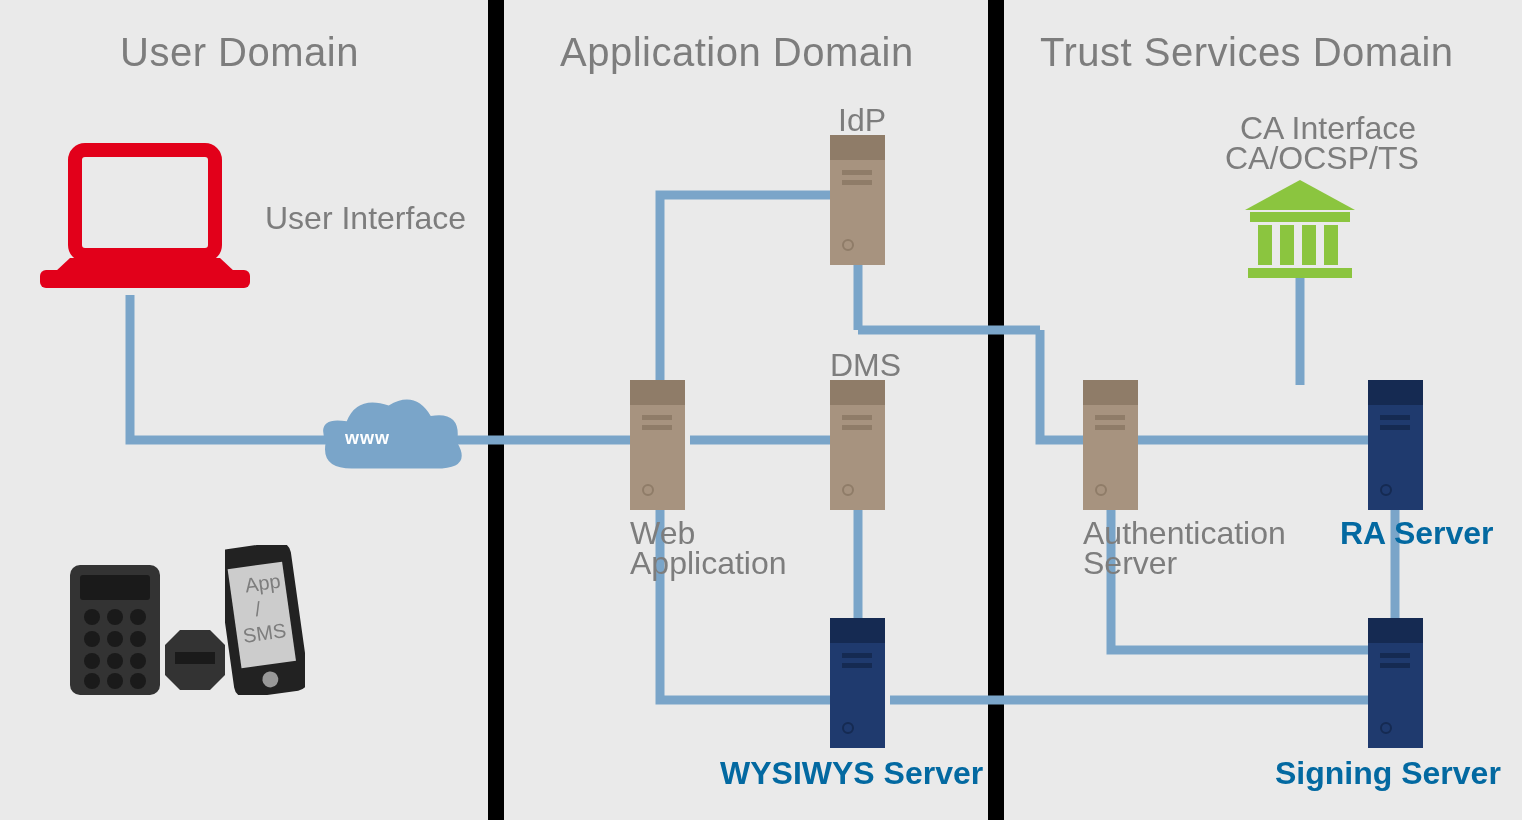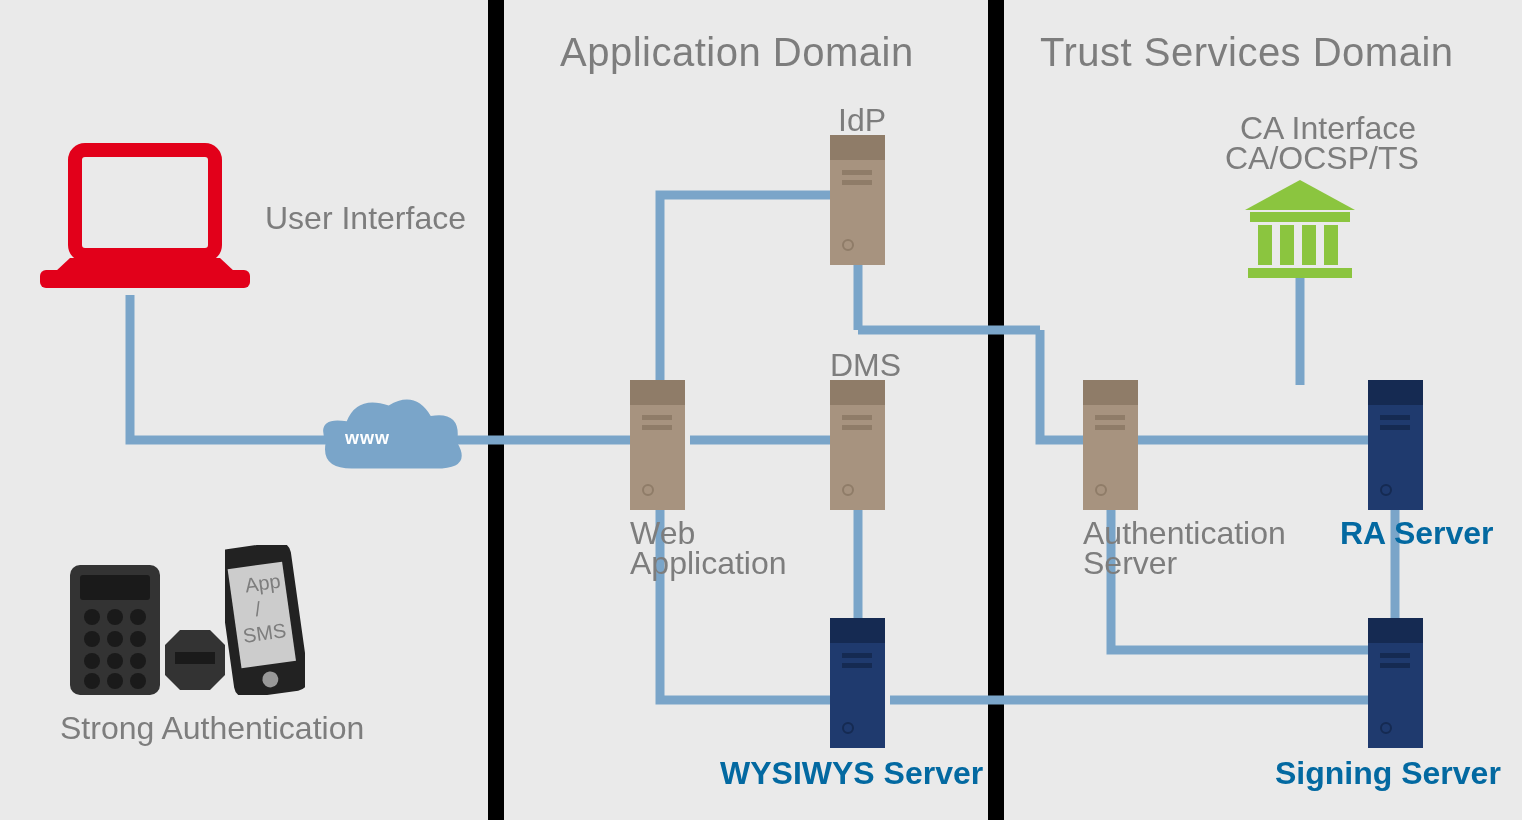--- a/index.html
+++ b/index.html
@@ -41,20 +41,21 @@
   svg { position: absolute; }
 </style>
 </head>
 <body>
 
 <div class="canvas">
 
   <div class="divider" style="left:488px"></div>
   <div class="divider" style="left:988px"></div>
 
+  <div class="section-title" style="left:120px">User Domain</div>
   <div class="section-title" style="left:1040px">Trust Services Domain</div>
   <div class="section-title" style="left:560px">Application Domain</div>
 
   <svg width="1522" height="820" style="left:0;top:0;pointer-events:none">
 
     <path d="M 130 295 V 440 H 330" stroke="#7aa5c9" stroke-width="9" fill="none"></path>
 
     <path d="M 440 440 H 655" stroke="#7aa5c9" stroke-width="9" fill="none"></path>
 
     <path d="M 660 385 V 195 H 830" stroke="#7aa5c9" stroke-width="9" fill="none"></path>
@@ -117,21 +118,20 @@
 
   <svg width="80" height="150" style="left:225px;top:545px">
     <rect x="0" y="0" width="75" height="150" rx="12" fill="#222" transform="rotate(-8 37 75)"></rect>
     <rect x="10" y="20" width="55" height="100" fill="#ccc" transform="rotate(-8 37 75)"></rect>
     <circle cx="37" cy="135" r="8" fill="#999" transform="rotate(-8 37 75)"></circle>
   </svg>
   <div class="label" style="left:245px;top:572px;font-size:20px;transform:rotate(-8deg)">App</div>
   <div class="label" style="left:255px;top:598px;font-size:20px;transform:rotate(-8deg)">/</div>
   <div class="label" style="left:243px;top:622px;font-size:20px;transform:rotate(-8deg)">SMS</div>
 
-  <div class="label" style="left:60px;top:710px">Strong Authentication</div>
 
   <svg width="55" height="130" style="left:630px;top:380px">
     <rect x="0" y="0" width="55" height="130" fill="#a7937f"></rect>
     <rect x="0" y="0" width="55" height="25" fill="#8f7c68"></rect>
     <rect x="12" y="35" width="30" height="5" fill="#8f7c68"></rect>
     <rect x="12" y="45" width="30" height="5" fill="#8f7c68"></rect>
     <circle cx="18" cy="110" r="5" fill="none" stroke="#8f7c68" stroke-width="2"></circle>
   </svg>
   <div class="label" style="left:630px;top:515px">Web</div>
   <div class="label" style="left:630px;top:545px">Application</div>

